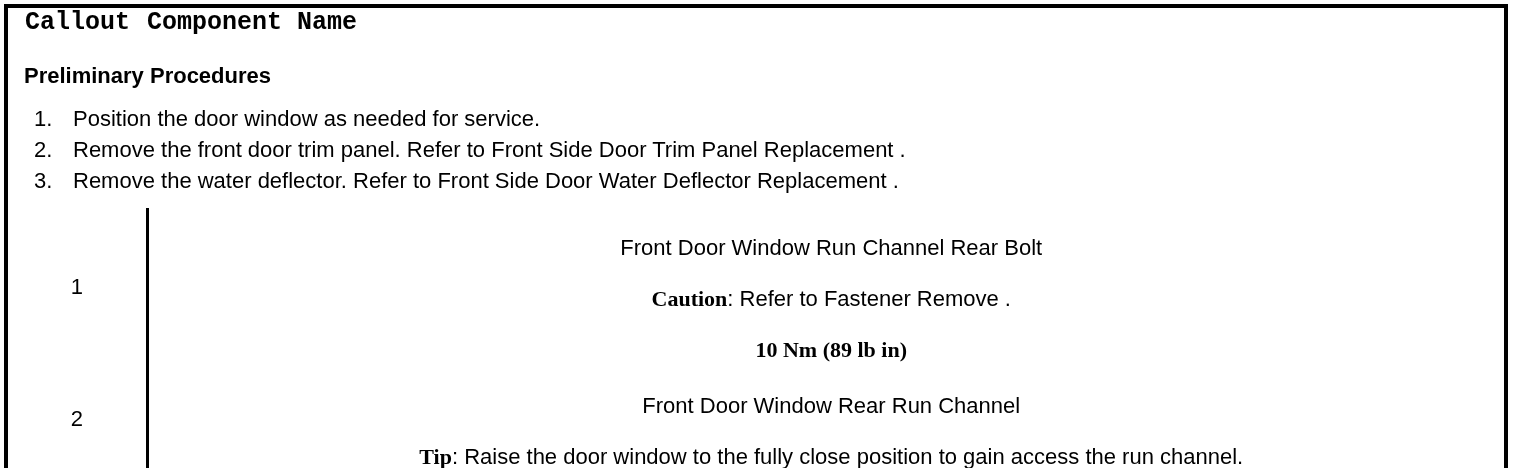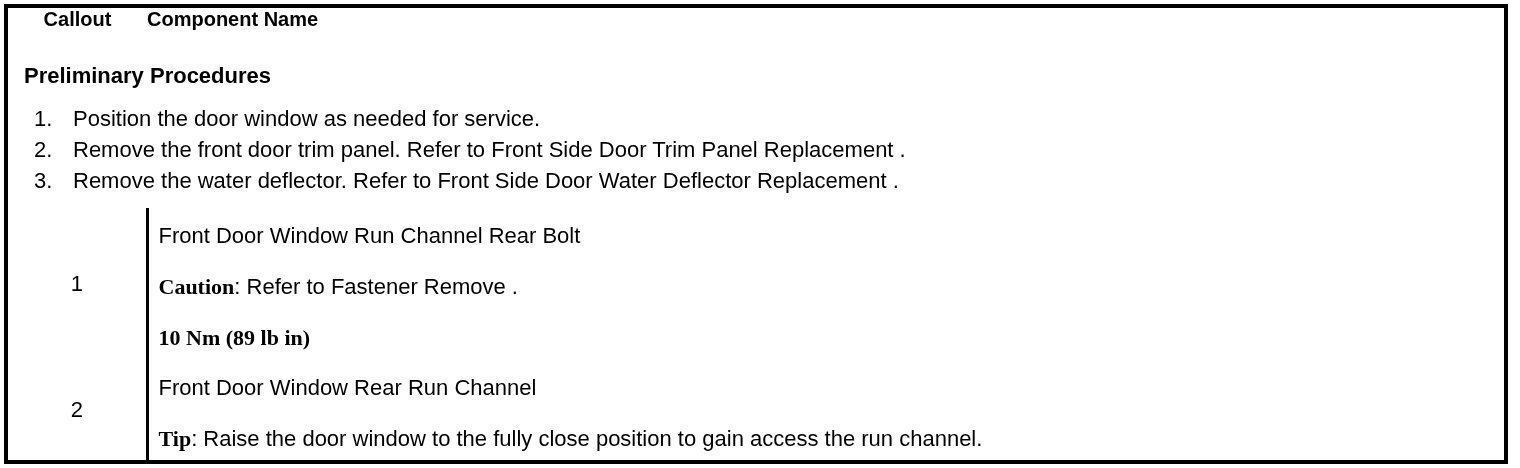--- a/index.html
+++ b/index.html
@@ -45,23 +45,24 @@
 
   
   col.col-callout { width: 141px; }
   col.col-name    { width: 1359px; }
 
   
   .hdr-row th {
     height: 42px;
     border-bottom: 4px solid #000000;
     vertical-align: middle;
-    font-size: 20px;
+    font-size: 25px;
     font-weight: bold;
     letter-spacing: 0px;
+    font-family: Liberation Mono, monospace;
   }
   .hdr-callout {
     border-right: 3px solid #000000;
     text-align: center;
   }
   .hdr-name {
     text-align: left;
   }
 
   
@@ -114,22 +115,23 @@
 
   .name-inner {
     padding: 13px 0 0 10px;
   }
   .comp-row-2 .name-inner {
     padding-top: 14px;
   }
   .name-line {
     font-size: 22px;
     line-height: 30px;
-    margin: 0 0 21px 0;
+    margin: 12px 0 21px 0;
     white-space: nowrap;
+    text-align: center;
   }
   .name-line:last-child { margin-bottom: 0; }
   .name-line b { font-weight: bold; font-family: Liberation Serif, serif; }
 </style>
 </head>
 <body>
 
 <div class="table-wrap">
   <table class="callout-table">
     <colgroup>

